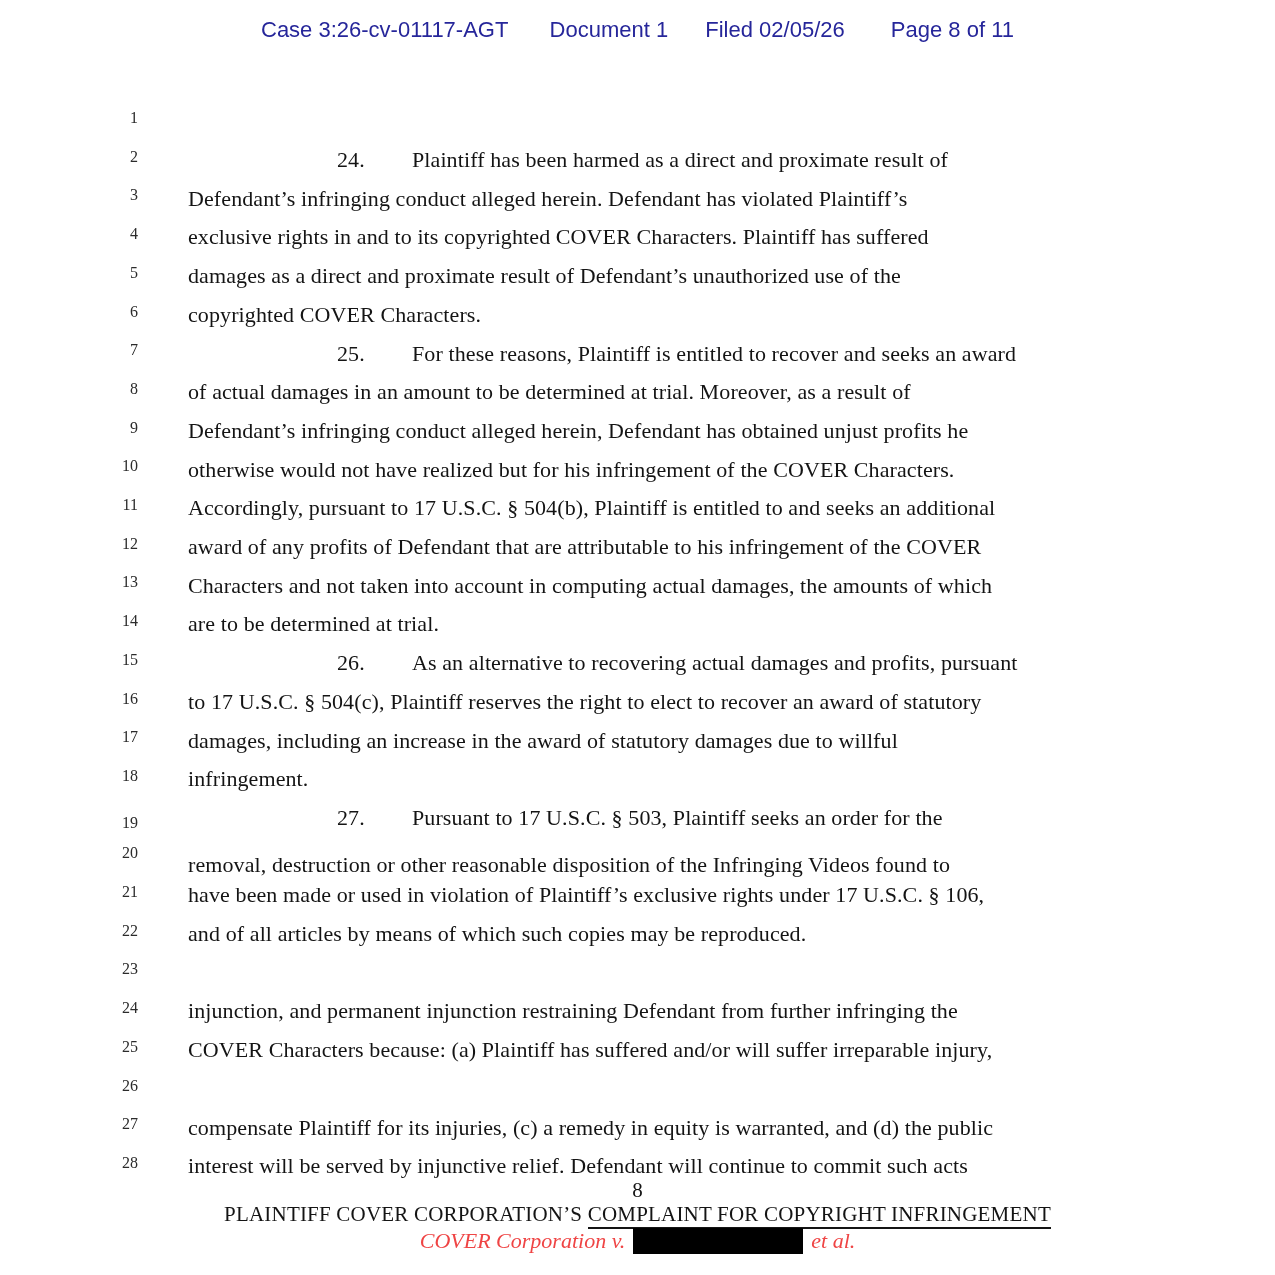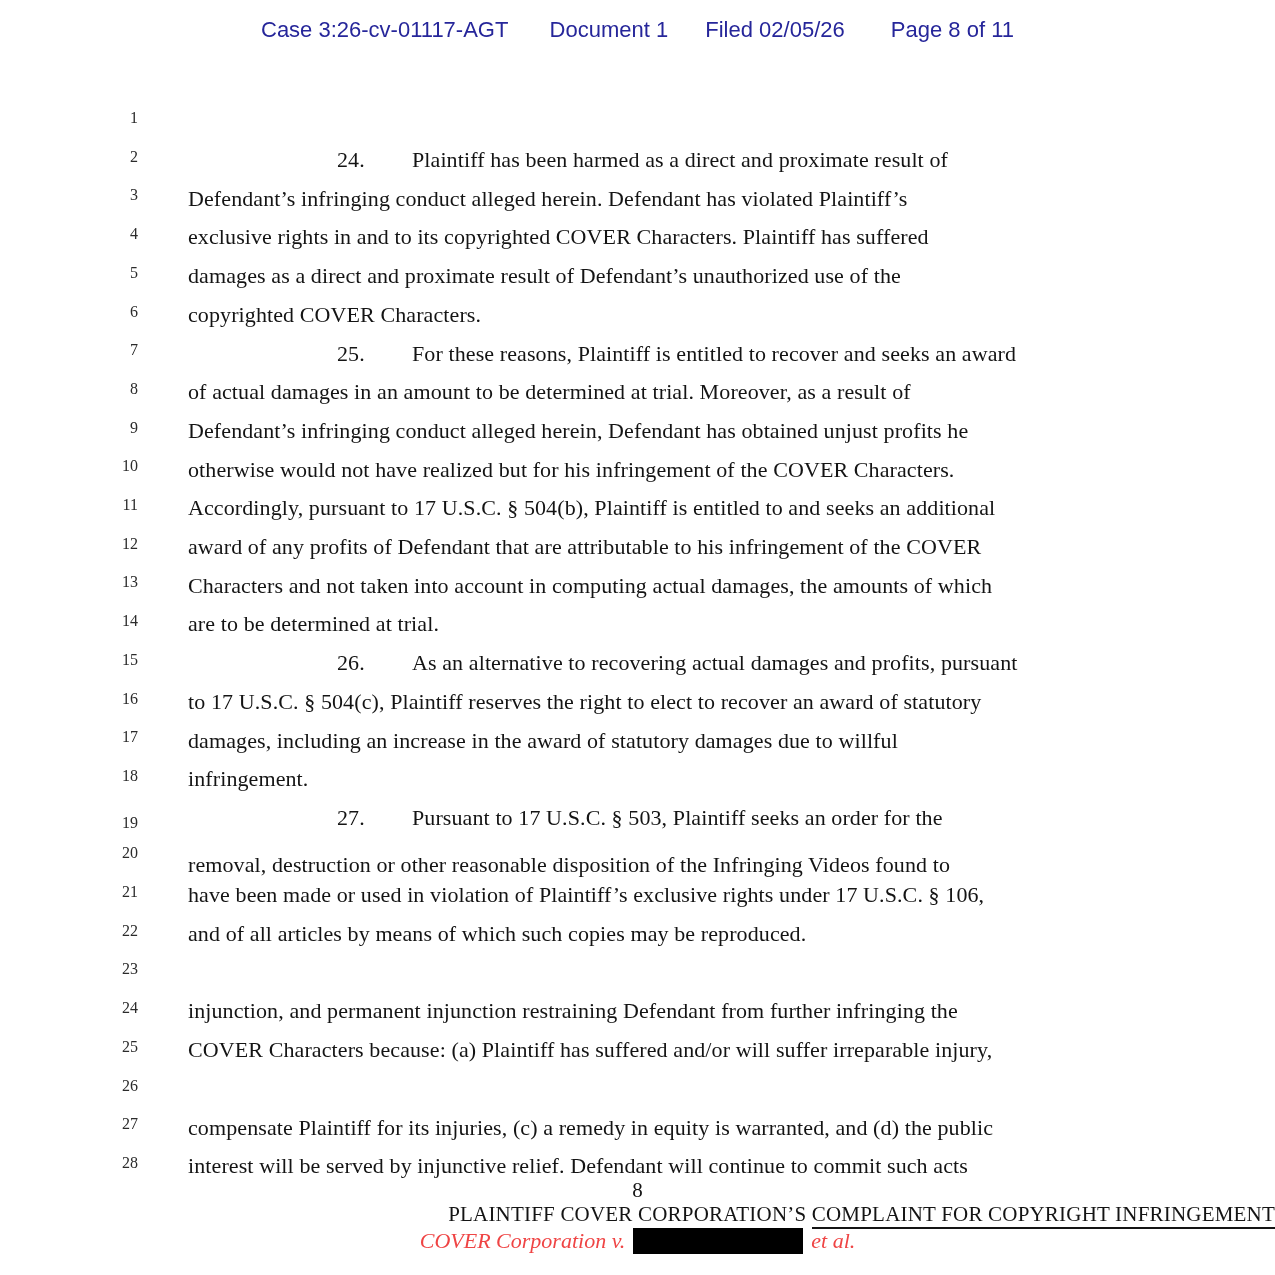--- a/index.html
+++ b/index.html
@@ -42,21 +42,21 @@
   }
   .pnum { display:inline-block; margin-left:149px; width:75px; }
 
   
   .page-number {
     position:absolute; top:1178px; left:0; width:100%;
     text-align:center; font-size:21px; color:#141414;
   }
   .footer-title {
     position:absolute; top:1202px; left:0; width:100%;
-    text-align:right; font-size:21px; color:#141414;
+    text-align:center; font-size:21px; color:#141414;
     white-space:nowrap; letter-spacing:0.2px;
   }
   .footer-title .underlined { border-bottom:2px solid #141414; padding-bottom:1px; }
   .footer-caption {
     position:absolute; top:1228px; left:0; width:100%;
     text-align:center; font-style:italic; font-size:22px; color:#ef4444;
     white-space:nowrap;
   }
   .redaction {
     display:inline-block;

